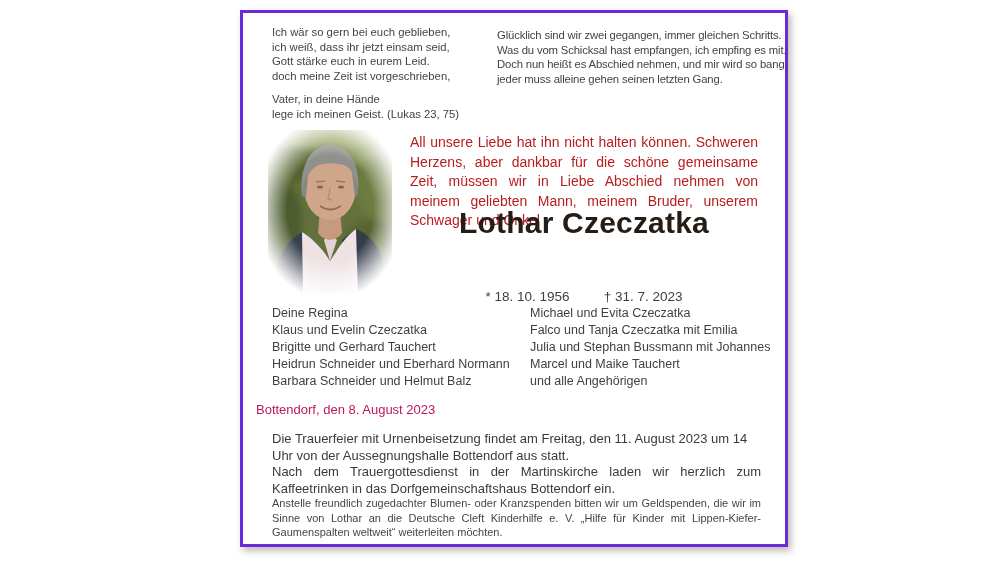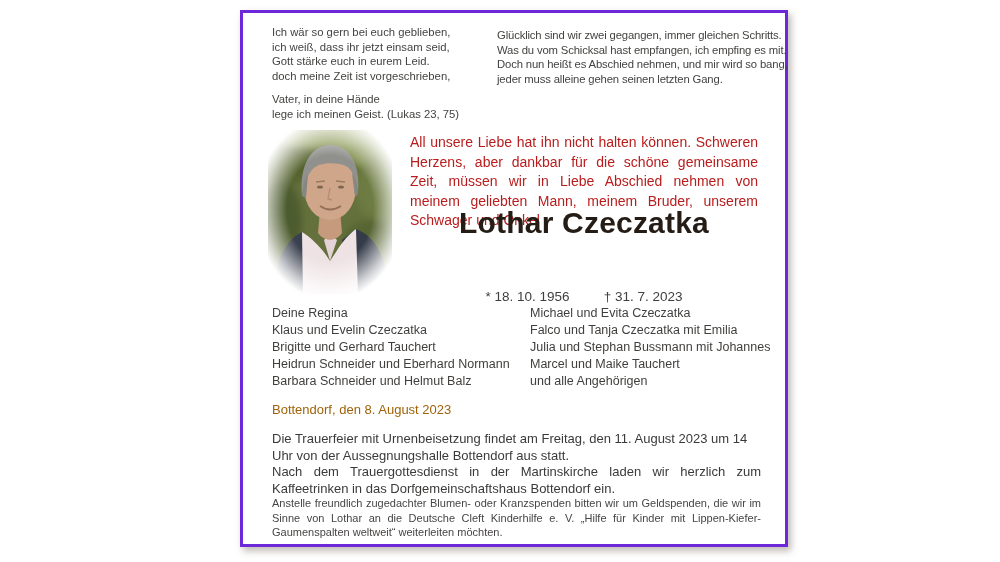--- a/index.html
+++ b/index.html
@@ -65,21 +65,21 @@
     font-size: 13.5px; color: #413f3d; margin-top: 40px;
   }
 
   
   .mourners { font-size: 12.5px; line-height: 17px; color: #413f3d; }
   .mourners .line { white-space: nowrap; }
   .mourners-left  { left: 29px;  top: 292px; }
   .mourners-right { left: 287px; top: 292px; }
 
   
-  .dateline { left: 29px; top: 389px; font-size: 13px; color: #a16207; }
+  .dateline { left: 13px; top: 389px; font-size: 13px; color: #be185d; }
   .para { width: 489px; font-size: 13px; line-height: 17px; color: #3c3a38; }
   .para1 { left: 29px; top: 417px; }
   .para2 { left: 29px; top: 450px; text-align: justify; }
   .para3 {
     left: 29px; top: 483px; width: 489px;
     font-size: 11px; line-height: 14.5px;
     text-align: justify; color: #474544;
   }
 </style>
 </head>

